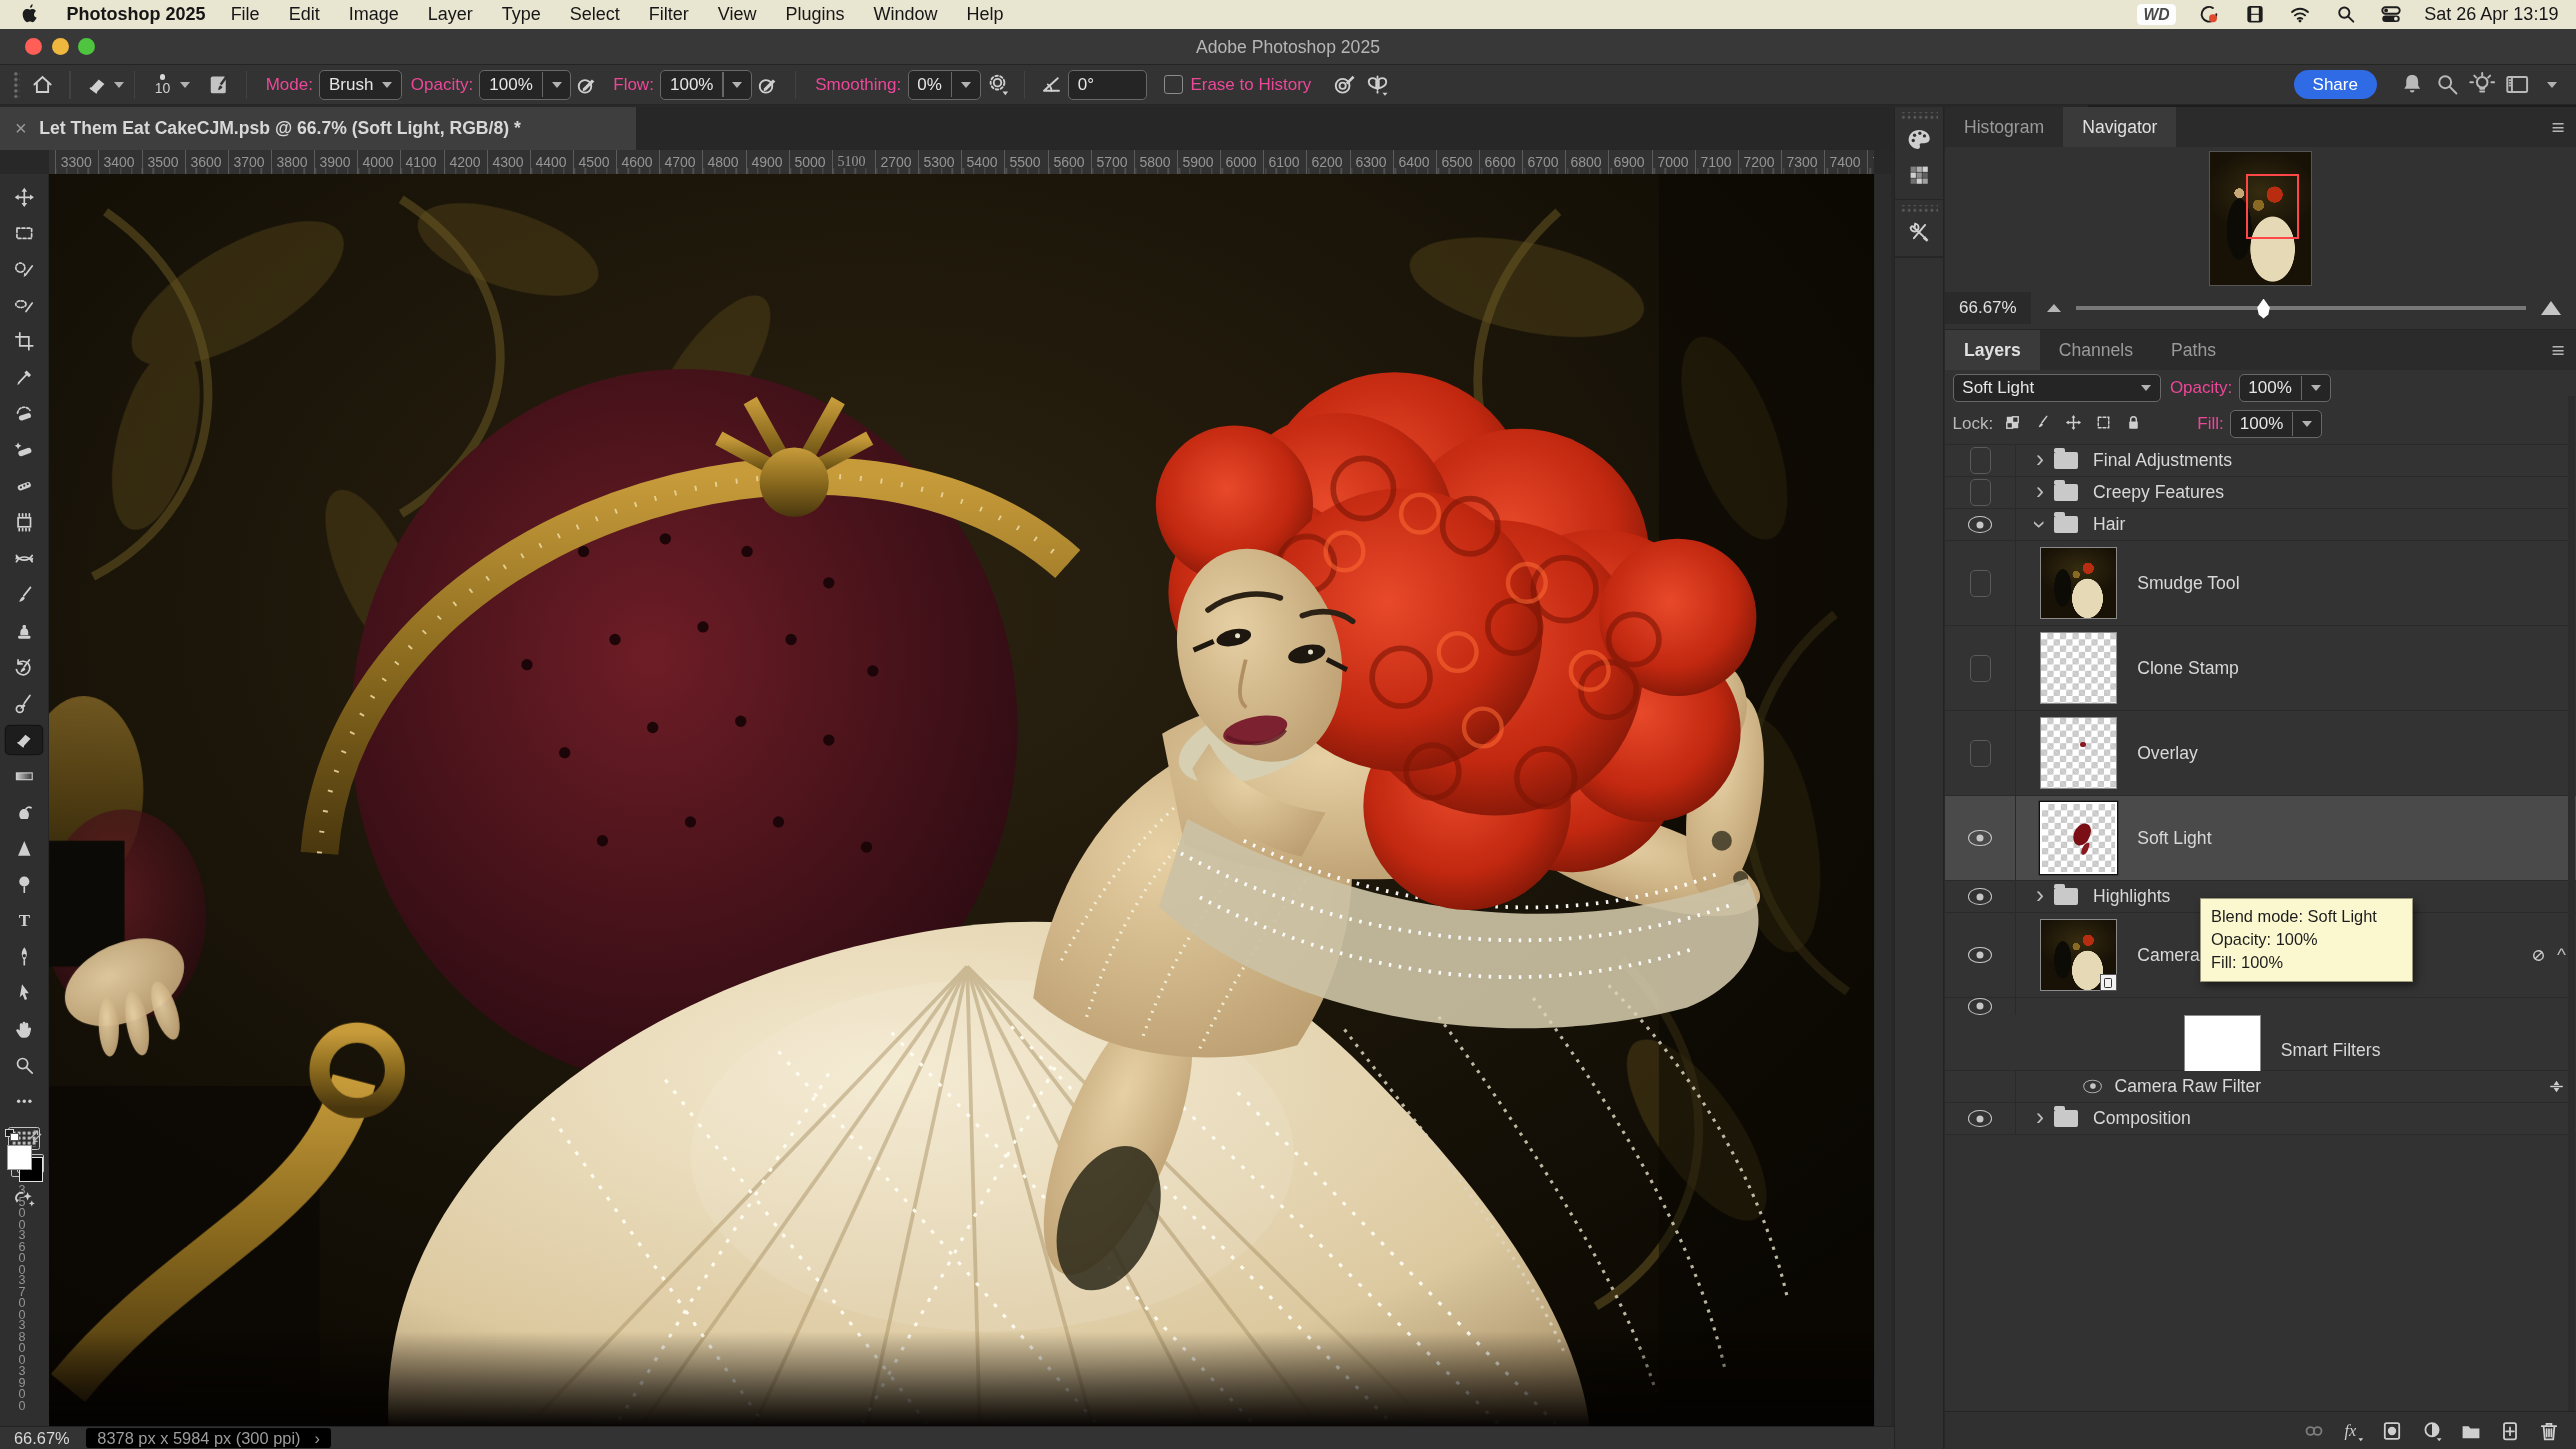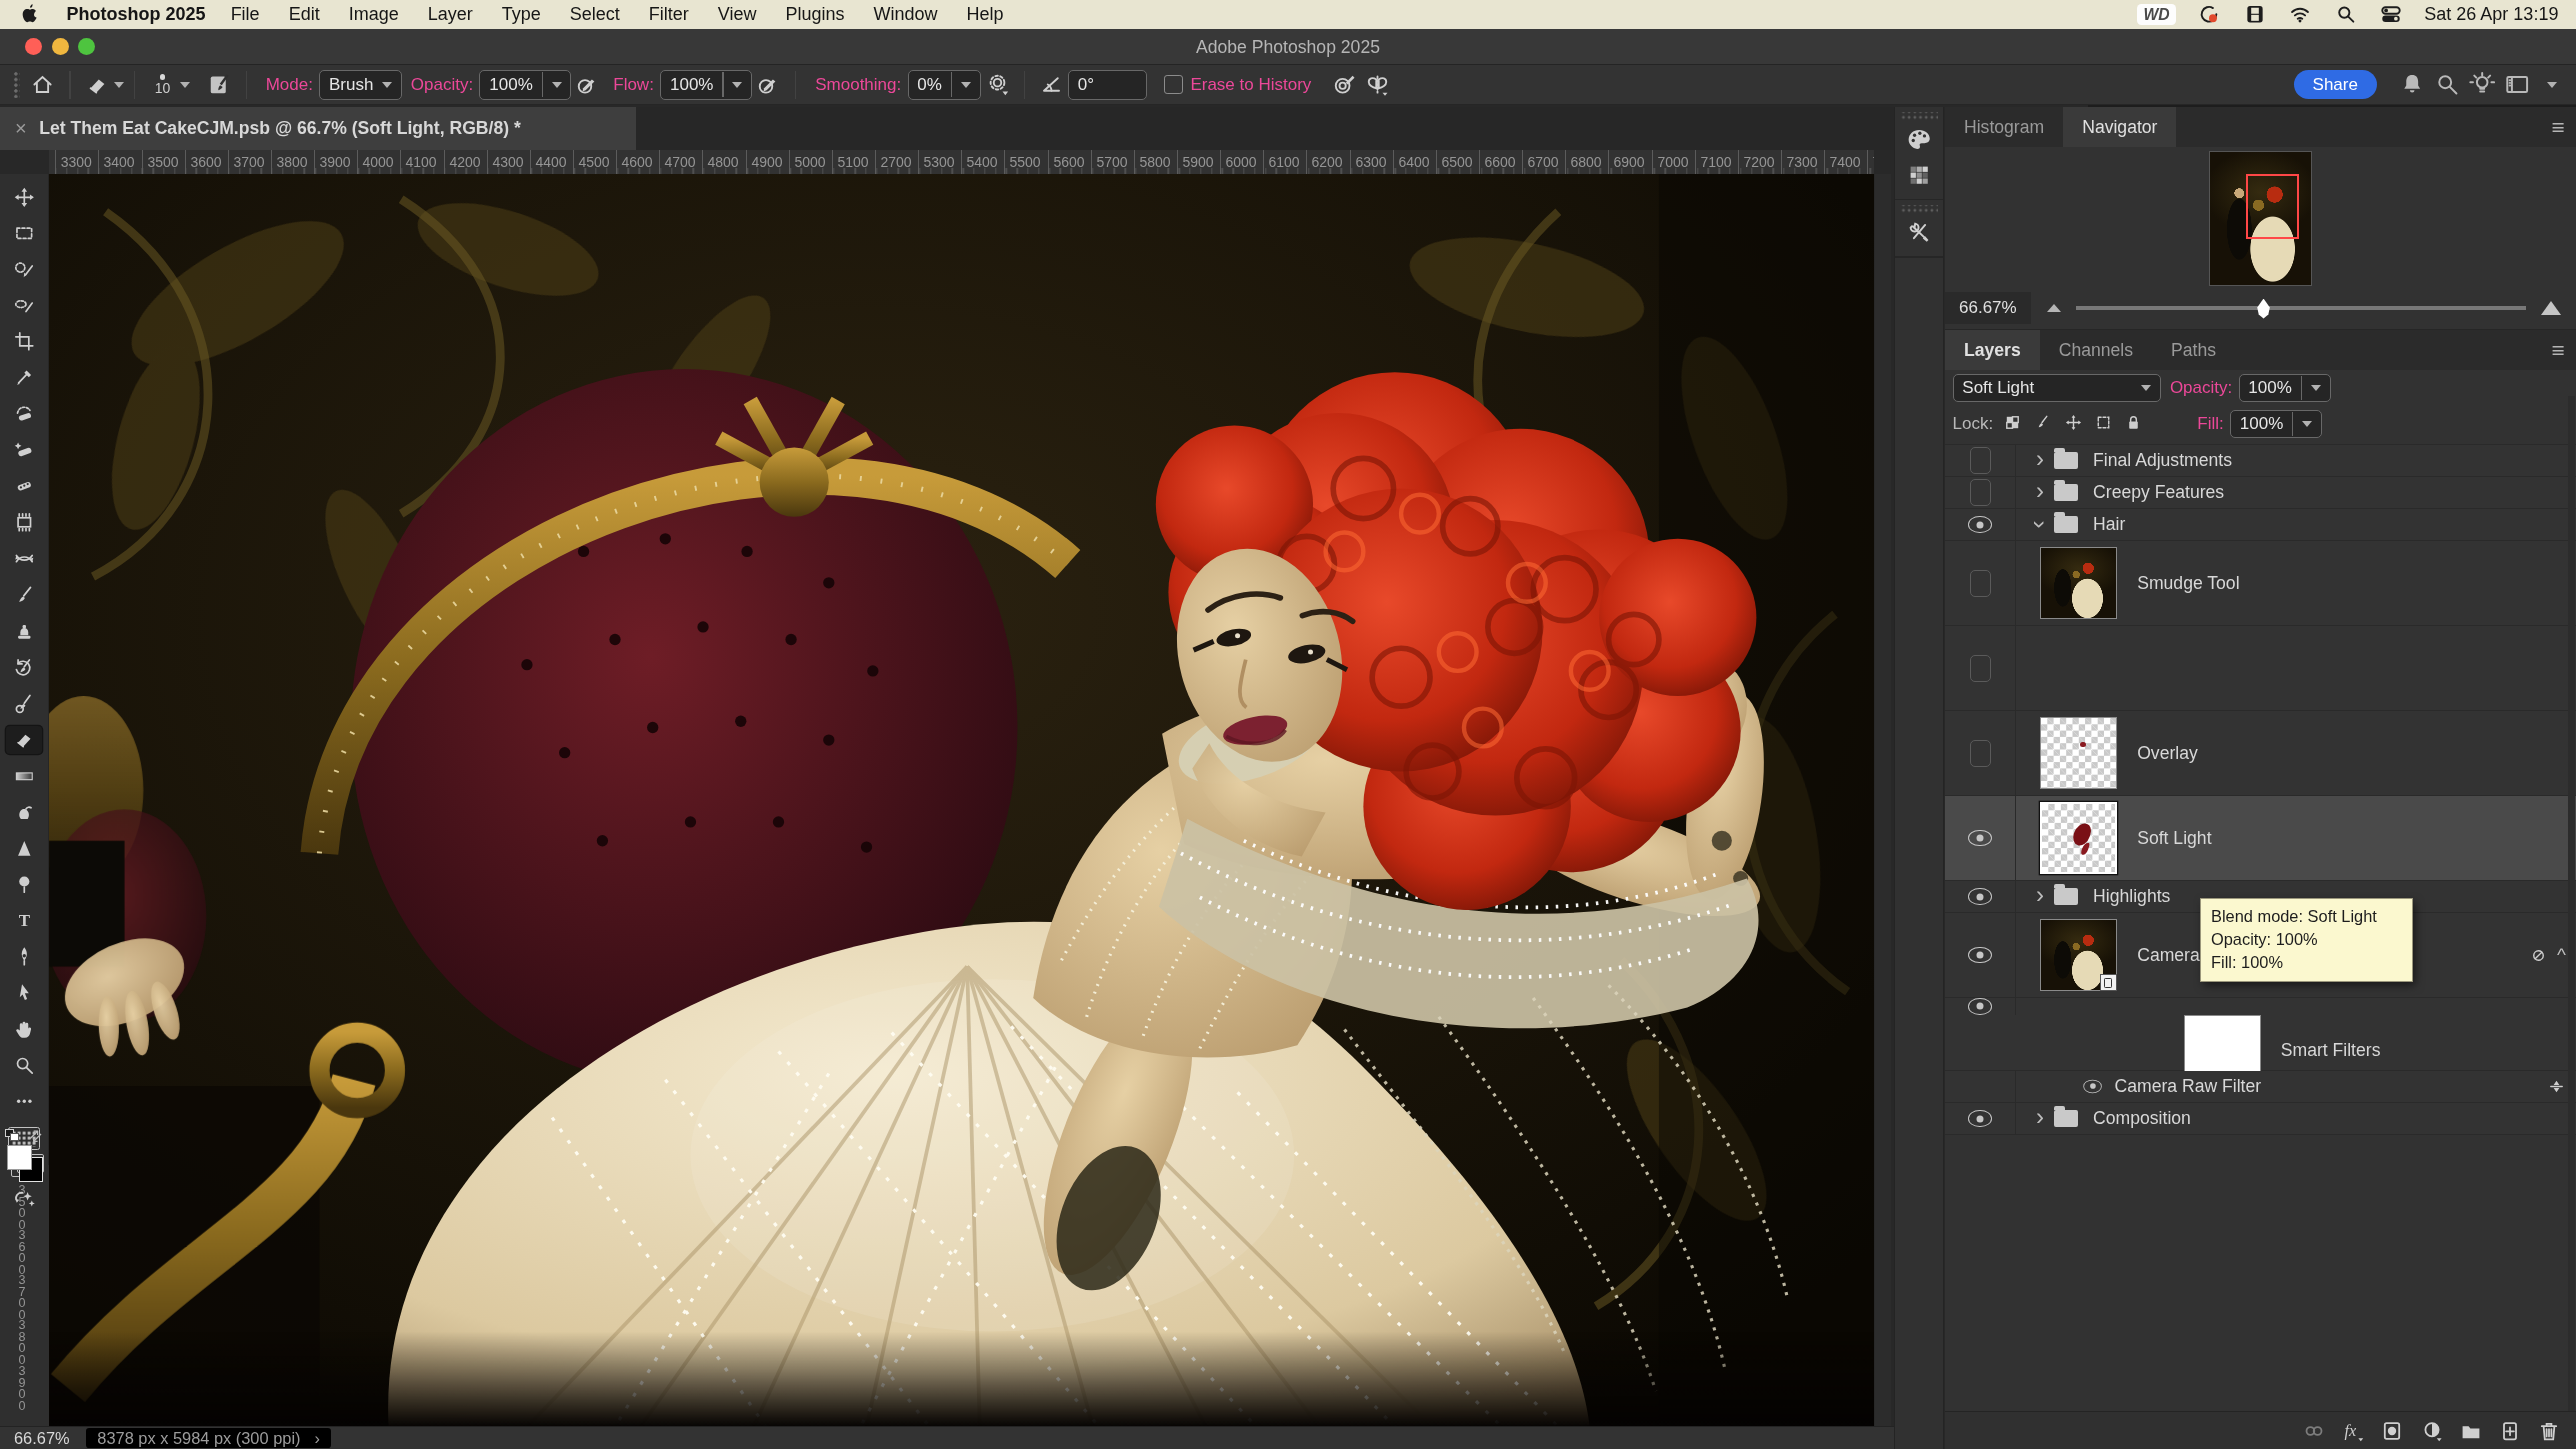--- a/index.html
+++ b/index.html
@@ -422,21 +422,21 @@
       <div class="htick" style="left: 351px;">4100</div>
       <div class="htick" style="left: 395px;">4200</div>
       <div class="htick" style="left: 438px;">4300</div>
       <div class="htick" style="left: 481px;">4400</div>
       <div class="htick" style="left: 524px;">4500</div>
       <div class="htick" style="left: 567px;">4600</div>
       <div class="htick" style="left: 610px;">4700</div>
       <div class="htick" style="left: 653px;">4800</div>
       <div class="htick" style="left: 697px;">4900</div>
       <div class="htick" style="left: 740px;">5000</div>
-      <div class="htick" style="left: 783px;">5100</div>
+      <div class="htick" style="left: 783px; font-family: Liberation Serif, serif;">5100</div>
       <div class="htick" style="left: 826px;">2700</div>
       <div class="htick" style="left: 869px;">5300</div>
       <div class="htick" style="left: 912px;">5400</div>
       <div class="htick" style="left: 955px;">5500</div>
       <div class="htick" style="left: 999px;">5600</div>
       <div class="htick" style="left: 1042px;">5700</div>
       <div class="htick" style="left: 1085px;">5800</div>
       <div class="htick" style="left: 1128px;">5900</div>
       <div class="htick" style="left: 1171px;">6000</div>
       <div class="htick" style="left: 1214px;">6100</div>
@@ -1052,20 +1052,24 @@
           </div>
           <div class="rbody">
             <span class="thumb mini-scene"></span>
             <span class="lname">Smudge Tool</span>
           </div>
         </div>
         <div class="lrow h-pix">
           <div class="vis">
             <span class="viscb"></span>
           </div>
+          <div class="rbody">
+            <span class="thumb t-checker"></span>
+            <span class="lname">Clone Stamp</span>
+          </div>
         </div>
         <div class="lrow h-pix">
           <div class="vis">
             <span class="viscb"></span>
           </div>
           <div class="rbody">
             <span class="thumb t-checker">
               <span class="reddot"></span>
             </span>
             <span class="lname">Overlay</span>

